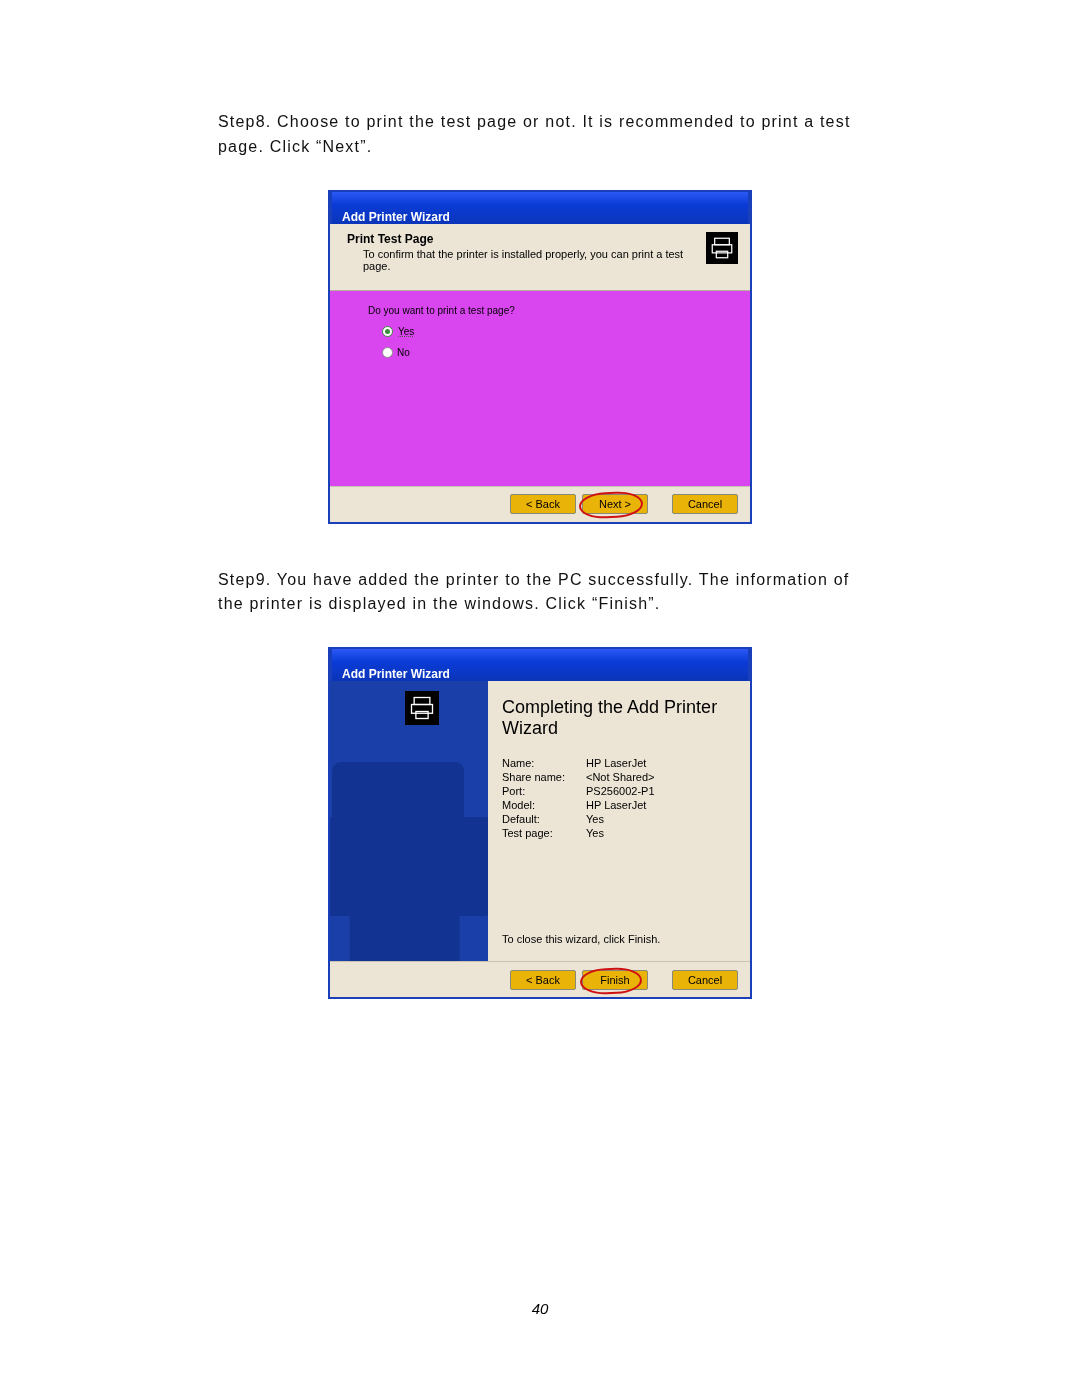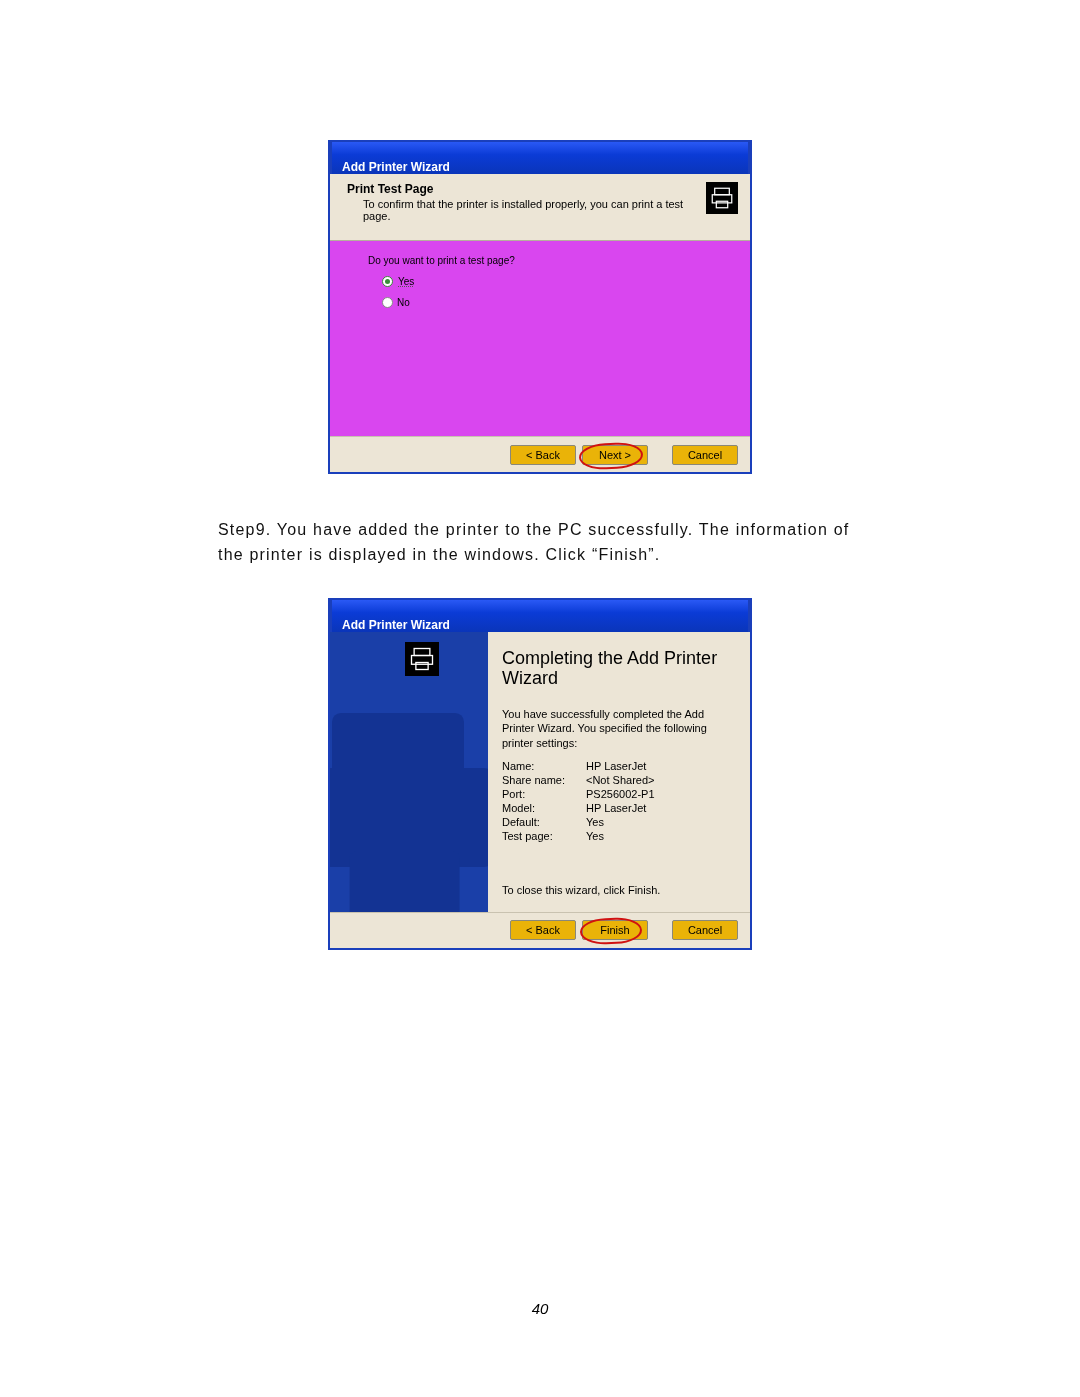--- a/index.html
+++ b/index.html
@@ -161,20 +161,21 @@
     text-align: center;
     font-size: 15px;
     font-style: italic;
   }
 </style>
 </head>
 <body>
 
 <div class="page">
 
+  <div class="step-text">Step8.   Choose to print the test page or not. It is recommended to print a test page. Click “Next”.</div>
 
   <div class="wizard">
     <div class="titlebar">
       <span>Add Printer Wizard</span>
     </div>
     <div class="wiz-head">
       <div class="texts">
         <div class="t1">Print Test Page</div>
         <div class="t2">To confirm that the printer is installed properly, you can print a test page.</div>
       </div>
@@ -240,21 +241,20 @@
               <g stroke="#fff" stroke-width="1.5" fill="none">
                 <rect x="7" y="4" width="18" height="8"></rect>
                 <rect x="4" y="12" width="24" height="10"></rect>
                 <rect x="9" y="20" width="14" height="8"></rect>
               </g>
             </svg>
         </div>
       </div>
       <div class="finish-right">
         <div class="finish-title">Completing the Add Printer Wizard</div>
-        <div class="finish-sub">You have successfully completed the Add Printer Wizard. You specified the following printer settings:</div>
 
         <div class="kv">
             <span class="k">Name:</span>
             <span>HP LaserJet</span>
           </div>
         <div class="kv">
             <span class="k">Share name:</span>
             <span>&lt;Not Shared&gt;</span>
           </div>
         <div class="kv">

